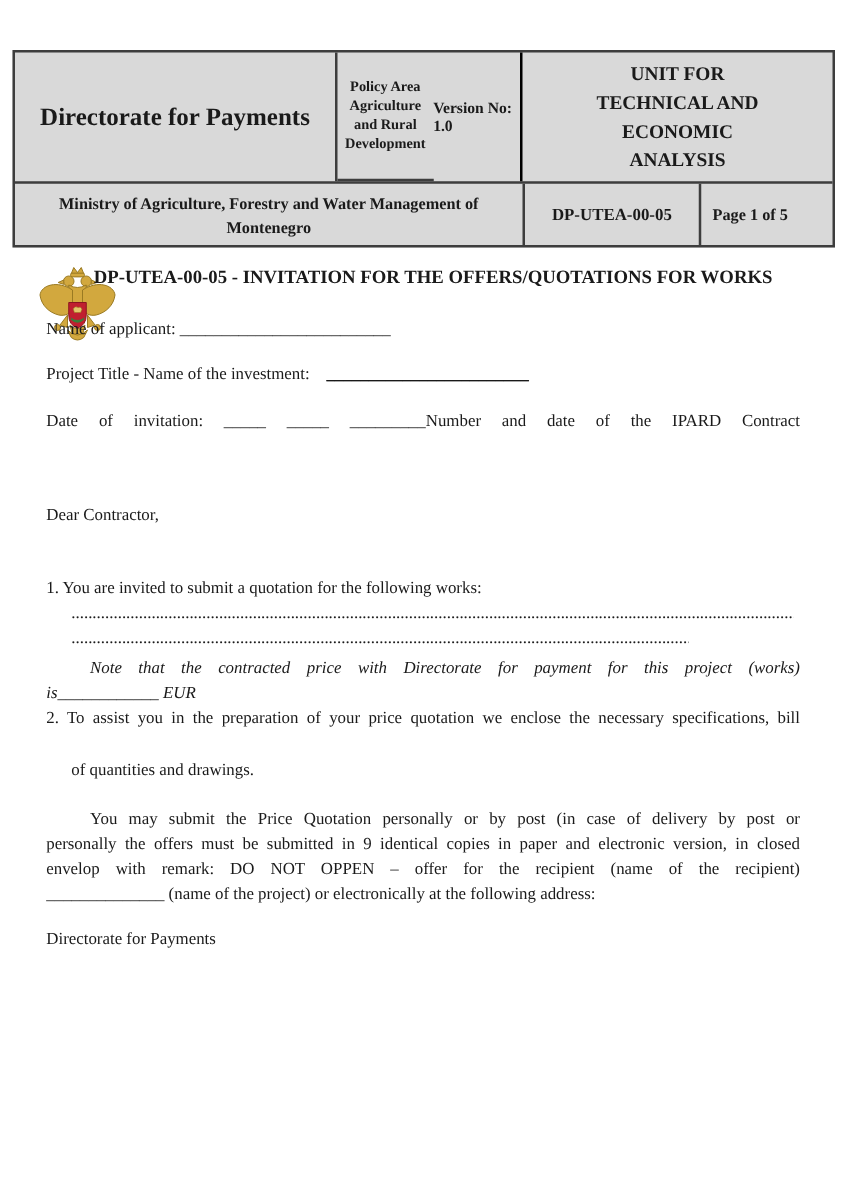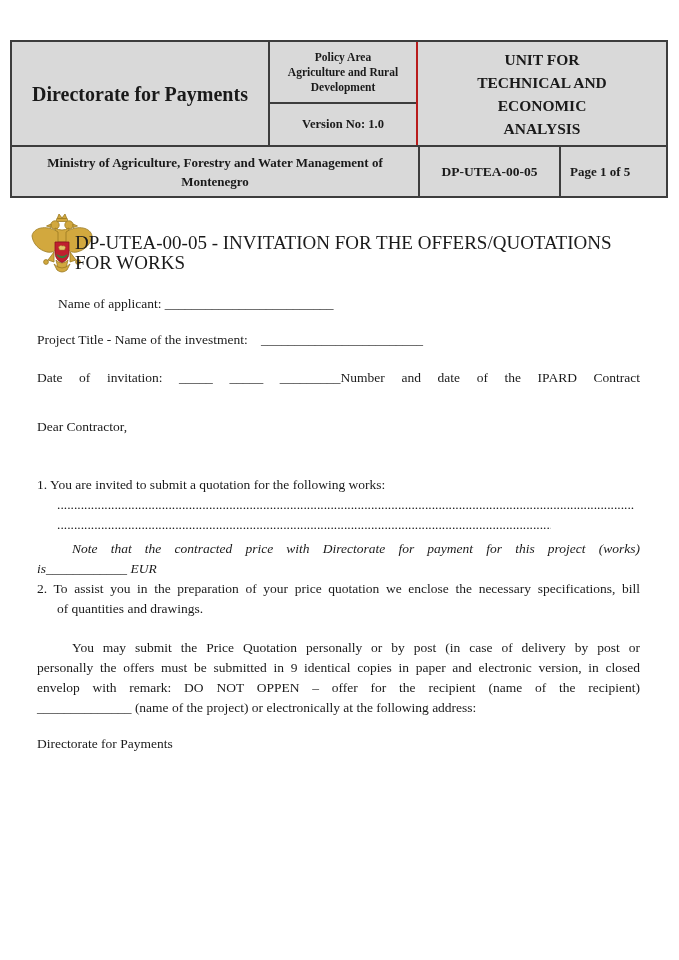--- a/index.html
+++ b/index.html
@@ -6,48 +6,48 @@
   html, body { background: #ffffff; }
   body { width: 679px; height: 960px; font-family: "Liberation Serif", serif; color: #1a1a1a; }
   .page { position: relative; width: 679px; height: 960px; background: #fff; overflow: hidden; }
 
   
   .hdr-table { margin: 40px 11px 0 10px; border: 2px solid #3d3d3d; background: #d9d9d9; }
   .hdr-row1 { display: grid; grid-template-columns: 258px 148px 1fr; height: 105px; border-bottom: 2px solid #3d3d3d; }
   .hdr-row2 { display: grid; grid-template-columns: 408px 141px 1fr; height: 49px; }
   .hcell { display: flex; align-items: center; justify-content: center; text-align: center; font-weight: bold; }
   .c-org { border-right: 2px solid #3d3d3d; font-size: 20px; line-height: 30px; padding: 0 20px; }
-  .c-mid { border-right: 2px solid #b91c1c; display: flex; flex-direction: column; }
+  .c-mid { border-right: 2px solid #000000; display: flex; }
   .c-mid-top { flex: 0 0 62px; border-bottom: 2px solid #3d3d3d; display: flex; flex-direction: column; align-items: center; justify-content: center; font-weight: bold; font-size: 11.5px; line-height: 15px; text-align: center; padding: 0 6px; }
   .c-mid-bot { flex: 1; display: flex; align-items: center; justify-content: center; font-weight: bold; font-size: 12.5px; }
   .c-unit { font-size: 15.5px; line-height: 23px; padding: 0 44px; }
   .c-ministry { border-right: 2px solid #3d3d3d; font-size: 13px; line-height: 19px; padding: 0 28px; }
   .c-code { border-right: 2px solid #3d3d3d; font-size: 13.5px; }
   .c-page { justify-content: flex-start; text-align: left; padding-left: 9px; font-size: 13px; }
 
   
   .doc-body { position: relative; padding: 0 39px 0 37px; font-size: 13.5px; }
   .line { line-height: 20px; }
   .coa { position: absolute; left: 30px; top: 212px; width: 64px; height: 62px; }
-  .title { margin-top: 35px; padding-left: 38px; font-weight: normal; font-size: 19px; line-height: 20px; position: relative; }
-  .f-applicant { margin-top: 21px; margin-left: 21px; }
+  .title { margin-top: 14px; padding-left: 38px; font-weight: bold; font-size: 15px; line-height: 20px; position: relative; }
+  .f-applicant { margin-top: 21px; }
   .f-project { margin-top: 16px; }
-  .f-project .blank { margin-left: 10px; }
+  .f-project .blank { margin-left: 10px; text-decoration: underline; }
   .f-date1 { margin-top: 18px; }
   .just { text-align: justify; text-align-last: justify; }
-  .salutation { margin-top: 29px; }
+  .salutation { margin-top: 55px; }
   .item1 { margin-top: 38px; }
   .dotline { overflow: hidden; white-space: nowrap; height: 20px; line-height: 20px; margin-left: 20px; }
   .dot1 { width: 578px; }
   .dot2 { width: 494px; }
   .caption { text-align: center; }
   .note1 { margin-top: 4px; font-style: italic; padding-left: 35px; }
   .note2 { font-style: italic; }
   .item2-l1 { }
-  .item2-l2 { padding-left: 20px; }
+  .item2-l2 { padding-left: 20px; margin-top: 22px; }
   .para-l1 { margin-top: 19px; text-indent: 35px; }
   .closing { margin-top: 16px; }
 </style>
 </head>
 <body>
 
 <div class="page">
 
   <div class="hdr-table">
     <div class="hdr-row1">

